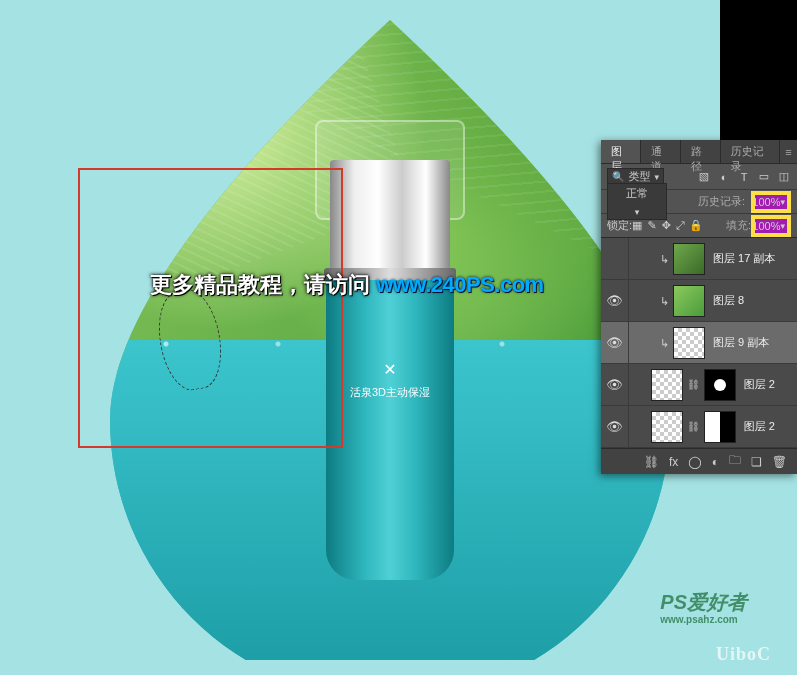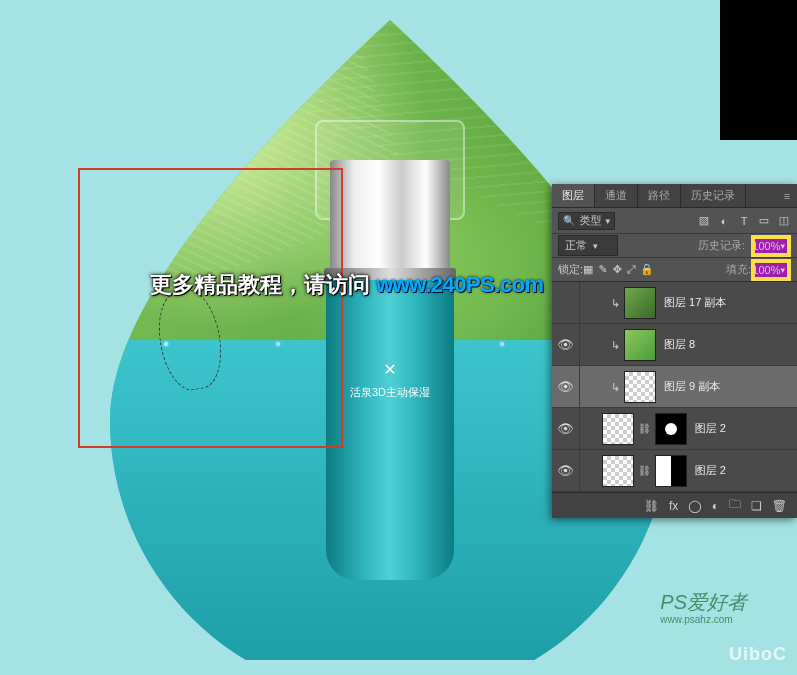--- a/index.html
+++ b/index.html
@@ -170,45 +170,45 @@
     letter-spacing: -0.5px;
     margin-top: 12px;
   }
 
   
   .wm1 {
     position: absolute;
     right: 50px; bottom: 50px;
     font-size: 20px;
     color: #2a7a4a;
-    font-weight: normal;
+    font-weight: bold;
     font-style: italic;
     opacity: 0.8;
   }
   .wm1 .sub { font-size: 10px; display:block; color:#2a7a4a; font-style: normal; margin-top:-2px;}
   .wm2 {
     position: absolute;
-    right: 10px; bottom: 10px;
+    right: 26px; bottom: 10px;
     font-size: 18px;
     color: rgba(255,255,255,0.7);
     font-weight: bold;
     letter-spacing: 1px;
+    font-family: Liberation Serif, serif;
   }
 
   
   .panel {
     position: absolute;
     right: 0;
     top: 140px;
-    width: 245px;
+    width: 196px;
     background: #535353;
     color: #ccc;
     font-size: 11px;
     box-shadow: -2px 2px 8px rgba(0,0,0,0.5);
-    margin-top: 44px;
   }
   
   .black-top {
     position: absolute;
     right: 0; top: 0;
     width: 77px; height: 140px;
     background: #000;
   }
 
   .panel-tabs {
@@ -278,20 +278,21 @@
     border-bottom: 1px solid #3a3a3a;
   }
   .blend-select {
     background: #3a3a3a;
     border: 1px solid #2a2a2a;
     padding: 2px 6px;
     min-width: 60px;
     display: flex;
     align-items: center;
     gap: 6px;
+    flex-direction: column;
   }
   .op-label { margin-left: auto; color: #aaa; }
   .op-field {
     background: #a21caf;
     border: 4px solid #fde047;
     padding: 1px 2px;
     width: 40px;
     display: flex;
     align-items: center;
     justify-content: flex-end;

